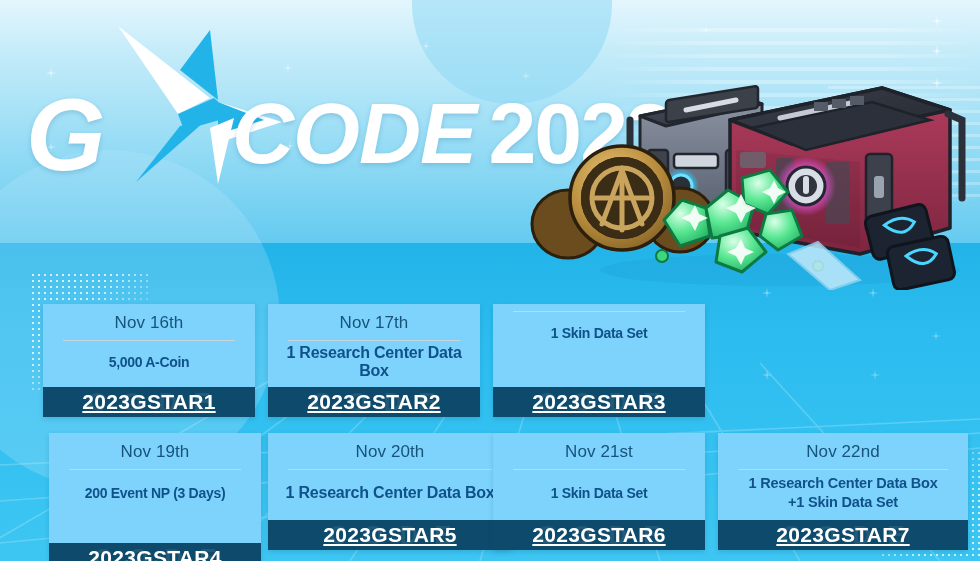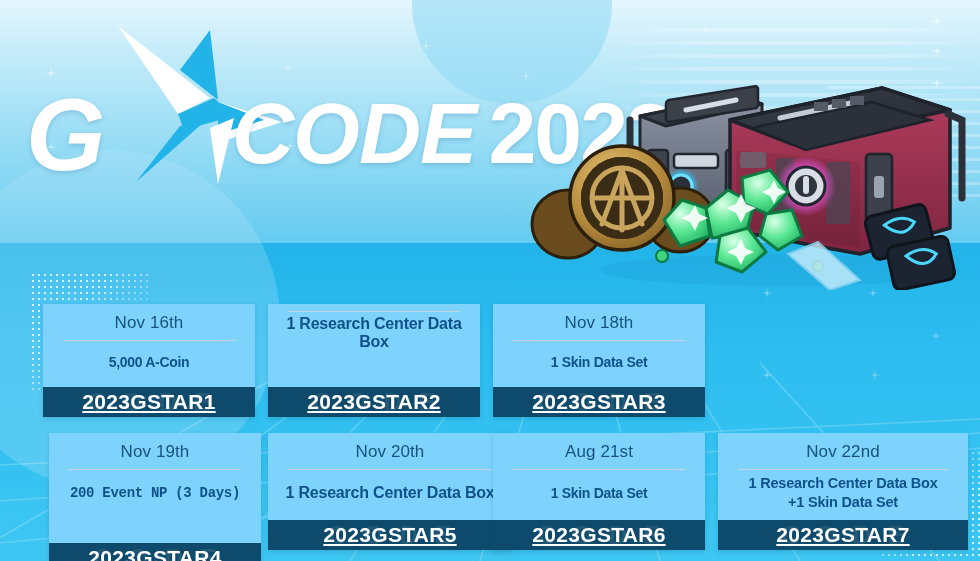--- a/index.html
+++ b/index.html
@@ -422,60 +422,60 @@
       <div class="date">Nov 16th</div>
       <div class="divider"></div>
       <div class="item lg" style="height:42px;">5,000 A-Coin</div>
       <div class="codebar">
         <span class="wm">CODE</span>
         <span class="code">2023GSTAR1</span>
       </div>
     </div>
 
     <div class="card" style="left:268px;top:287px;width:212px;height:113px;">
+      <div class="date">Nov 17th</div>
       <div class="divider"></div>
       <div class="item md" style="height:42px;">1 Research Center Data Box</div>
       <div class="codebar">
         <span class="wm">CODE</span>
         <span class="code">2023GSTAR2</span>
       </div>
     </div>
 
     <div class="card" style="left:493px;top:287px;width:212px;height:113px;">
-      <div class="date">Nov 18th</div>
       <div class="divider"></div>
       <div class="item lg" style="height:42px;">1 Skin Data Set</div>
       <div class="codebar">
         <span class="wm">CODE</span>
         <span class="code">2023GSTAR3</span>
       </div>
     </div>
 
     <div class="card" style="left:49px;top:416px;width:212px;height:140px;">
       <div class="date">Nov 19th</div>
       <div class="divider"></div>
-      <div class="item lg" style="height:46px;font-family:Liberation Mono, monospace;">200 Event NP (3 Days)</div>
+      <div class="item lg" style="height:46px;">200 Event NP (3 Days)</div>
       <div class="codebar">
         <span class="wm">CODE</span>
         <span class="code">2023GSTAR4</span>
       </div>
     </div>
 
     <div class="card" style="left:268px;top:416px;width:244px;height:117px;">
       <div class="date">Nov 20th</div>
       <div class="divider"></div>
       <div class="item md" style="height:46px;">1 Research Center Data Box</div>
       <div class="codebar">
         <span class="wm">CODE</span>
         <span class="code">2023GSTAR5</span>
       </div>
     </div>
 
     <div class="card" style="left:493px;top:416px;width:212px;height:117px;">
-      <div class="date">Aug 21st</div>
+      <div class="date">Nov 21st</div>
       <div class="divider"></div>
       <div class="item lg" style="height:46px;">1 Skin Data Set</div>
       <div class="codebar">
         <span class="wm">CODE</span>
         <span class="code">2023GSTAR6</span>
       </div>
     </div>
 
     <div class="card" style="left:718px;top:416px;width:250px;height:117px;">
       <div class="date">Nov 22nd</div>

